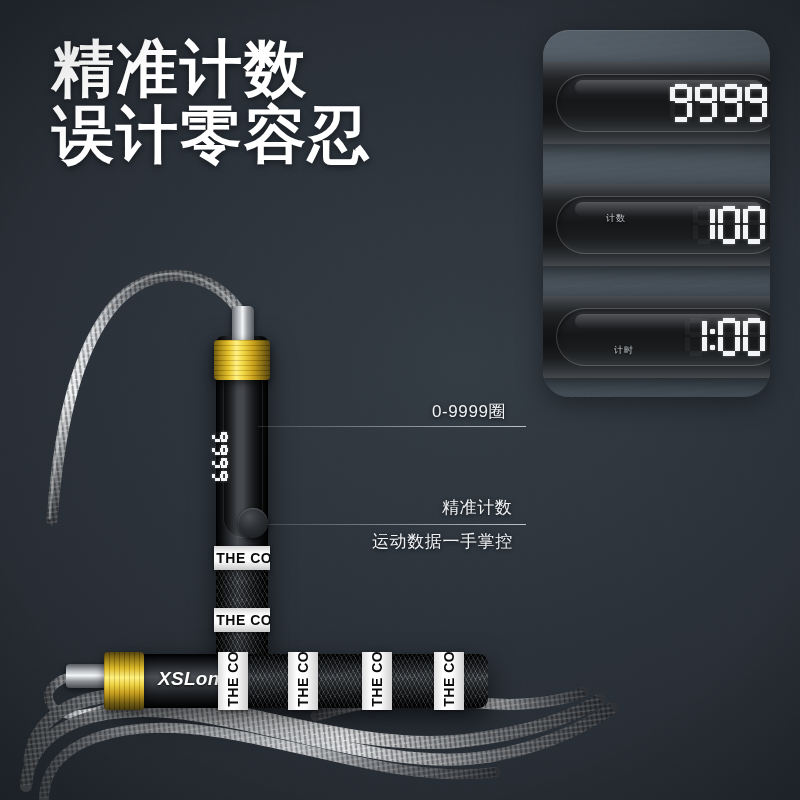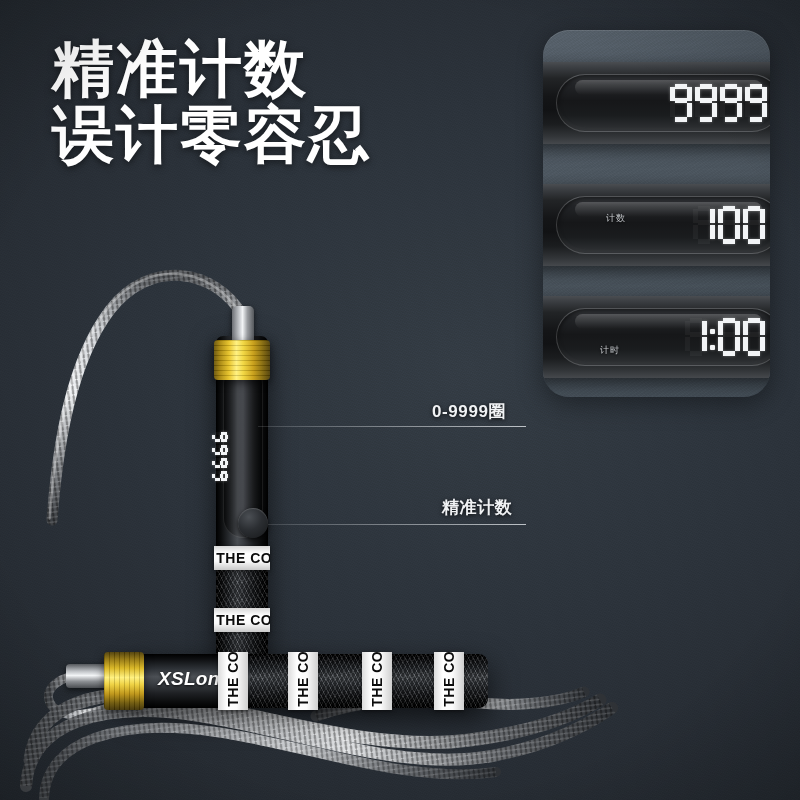--- a/index.html
+++ b/index.html
@@ -343,21 +343,20 @@
     z-index: 8;
   }
   .anno-text {
     position: absolute;
     color: #f0f2f4;
     font-size: 16px;
     letter-spacing: .6px;
     text-shadow: 0 1px 4px rgba(0,0,0,.8);
     white-space: nowrap;
     z-index: 9;
-    font-weight: bold;
   }
   .anno-text.big { font-size: 17px; }
 </style>
 </head>
 <body>
 
 <div id="stage">
 
   <div id="noise"></div>
 
@@ -440,21 +439,21 @@
             <i style="left: 5px; top: 33px; width: 12px; height: 5px;"></i>
             <i style="left: 0px; top: 19px; width: 5px; height: 14px;"></i>
             <i style="left: 0px; top: 2.5px; width: 5px; height: 14px;"></i>
             <i class="off" style="left: 5px; top: 14px; width: 12px; height: 5px;"></i>
           </span>
         </div>
     </div>
 
     <div class="slab" style="top:266px;height:82px;">
       <div class="pill"></div>
-      <div class="slab-label" style="left:90px;top:48px;">计时</div>
+      <div class="slab-label" style="left:104px;top:48px;">计时</div>
       <div class="lcd" id="lcd-3" style="right:38px;top:50%;transform:translateY(-50%);">
           <span class="seg" style="width: 22px; height: 38px;">
             <i class="off" style="left: 5px; top: 0px; width: 12px; height: 5px;"></i>
             <i style="left: 17px; top: 2.5px; width: 5px; height: 14px;"></i>
             <i style="left: 17px; top: 19px; width: 5px; height: 14px;"></i>
             <i class="off" style="left: 5px; top: 33px; width: 12px; height: 5px;"></i>
             <i class="off" style="left: 0px; top: 19px; width: 5px; height: 14px;"></i>
             <i class="off" style="left: 0px; top: 2.5px; width: 5px; height: 14px;"></i>
             <i class="off" style="left: 5px; top: 14px; width: 12px; height: 5px;"></i>
           </span>
@@ -602,15 +601,16 @@
     <div class="band" style="left:434px;">
       <span class="bt">N THE COU</span>
     </div>
   </div>
 
   <div class="anno-line" style="left:258px;top:426px;width:268px;"></div>
   <div class="anno-text big" style="left:432px;top:400px;">0-9999圈</div>
 
   <div class="anno-line" style="left:268px;top:524px;width:258px;"></div>
   <div class="anno-text big" style="left:442px;top:496px;">精准计数</div>
+  <div class="anno-text big" style="left:372px;top:530px;">运动数据一手掌控</div>
 
   <div id="vignette"></div>
 </div>
 
 </body></html>

